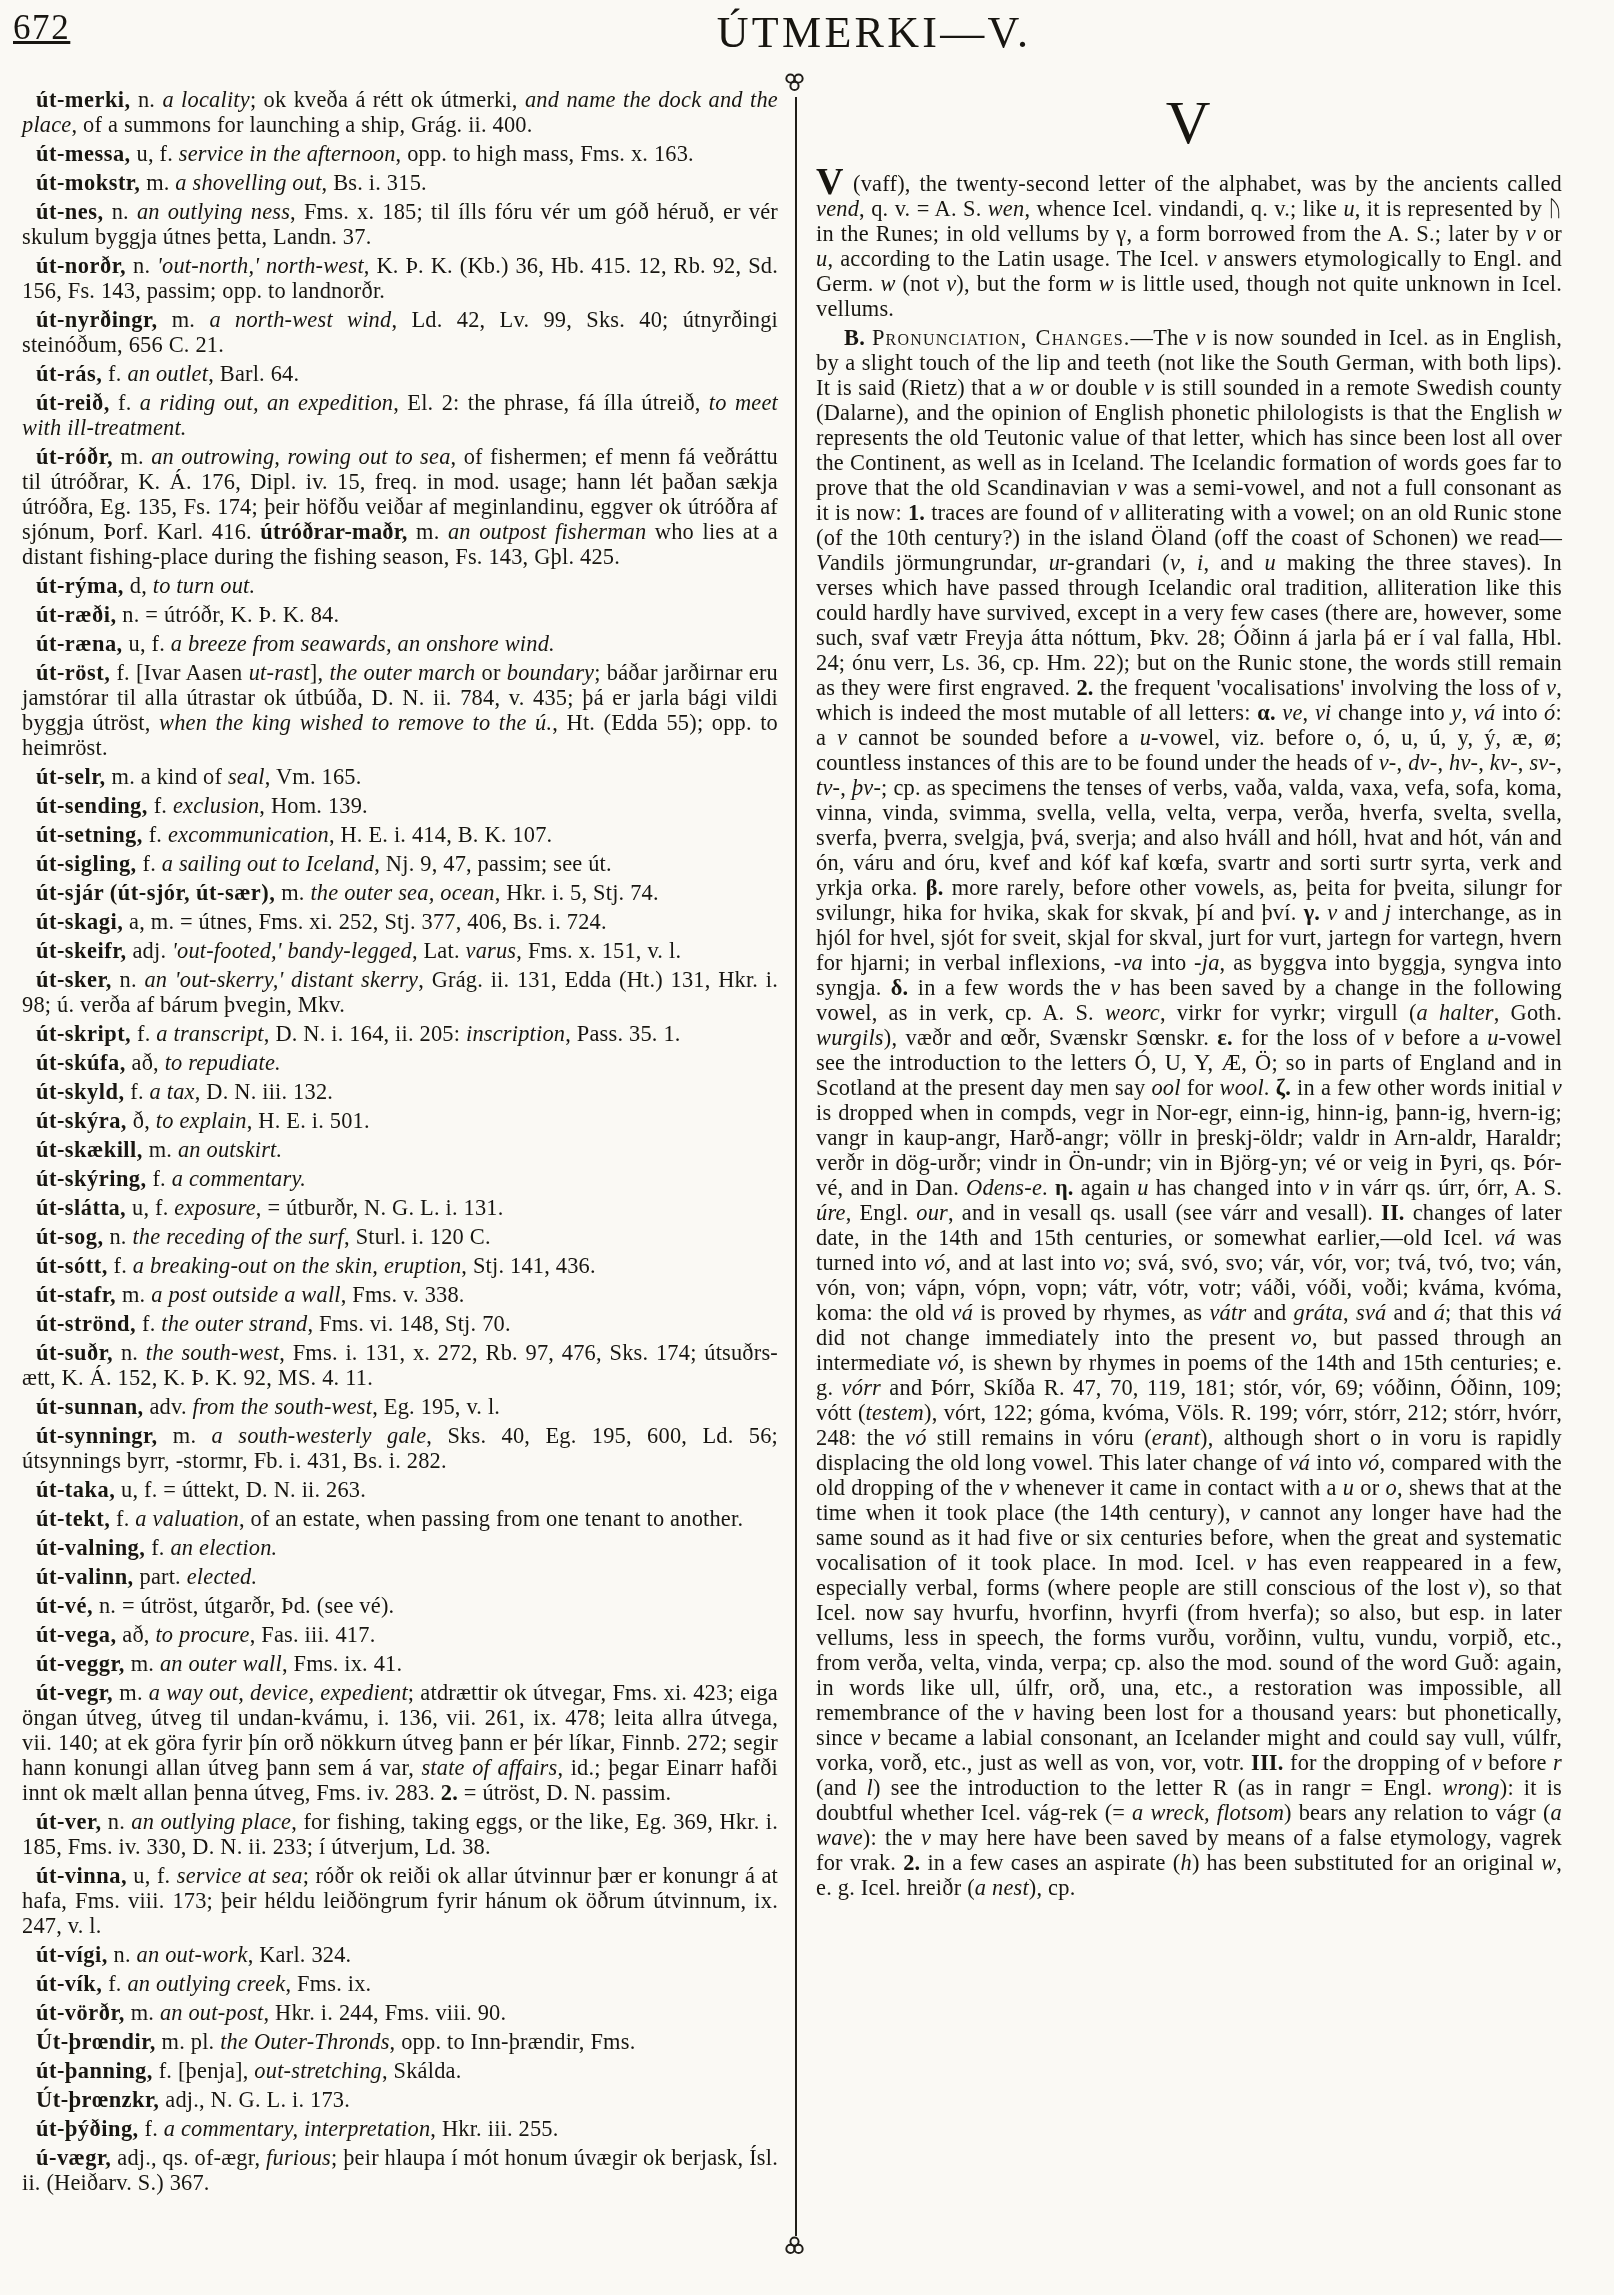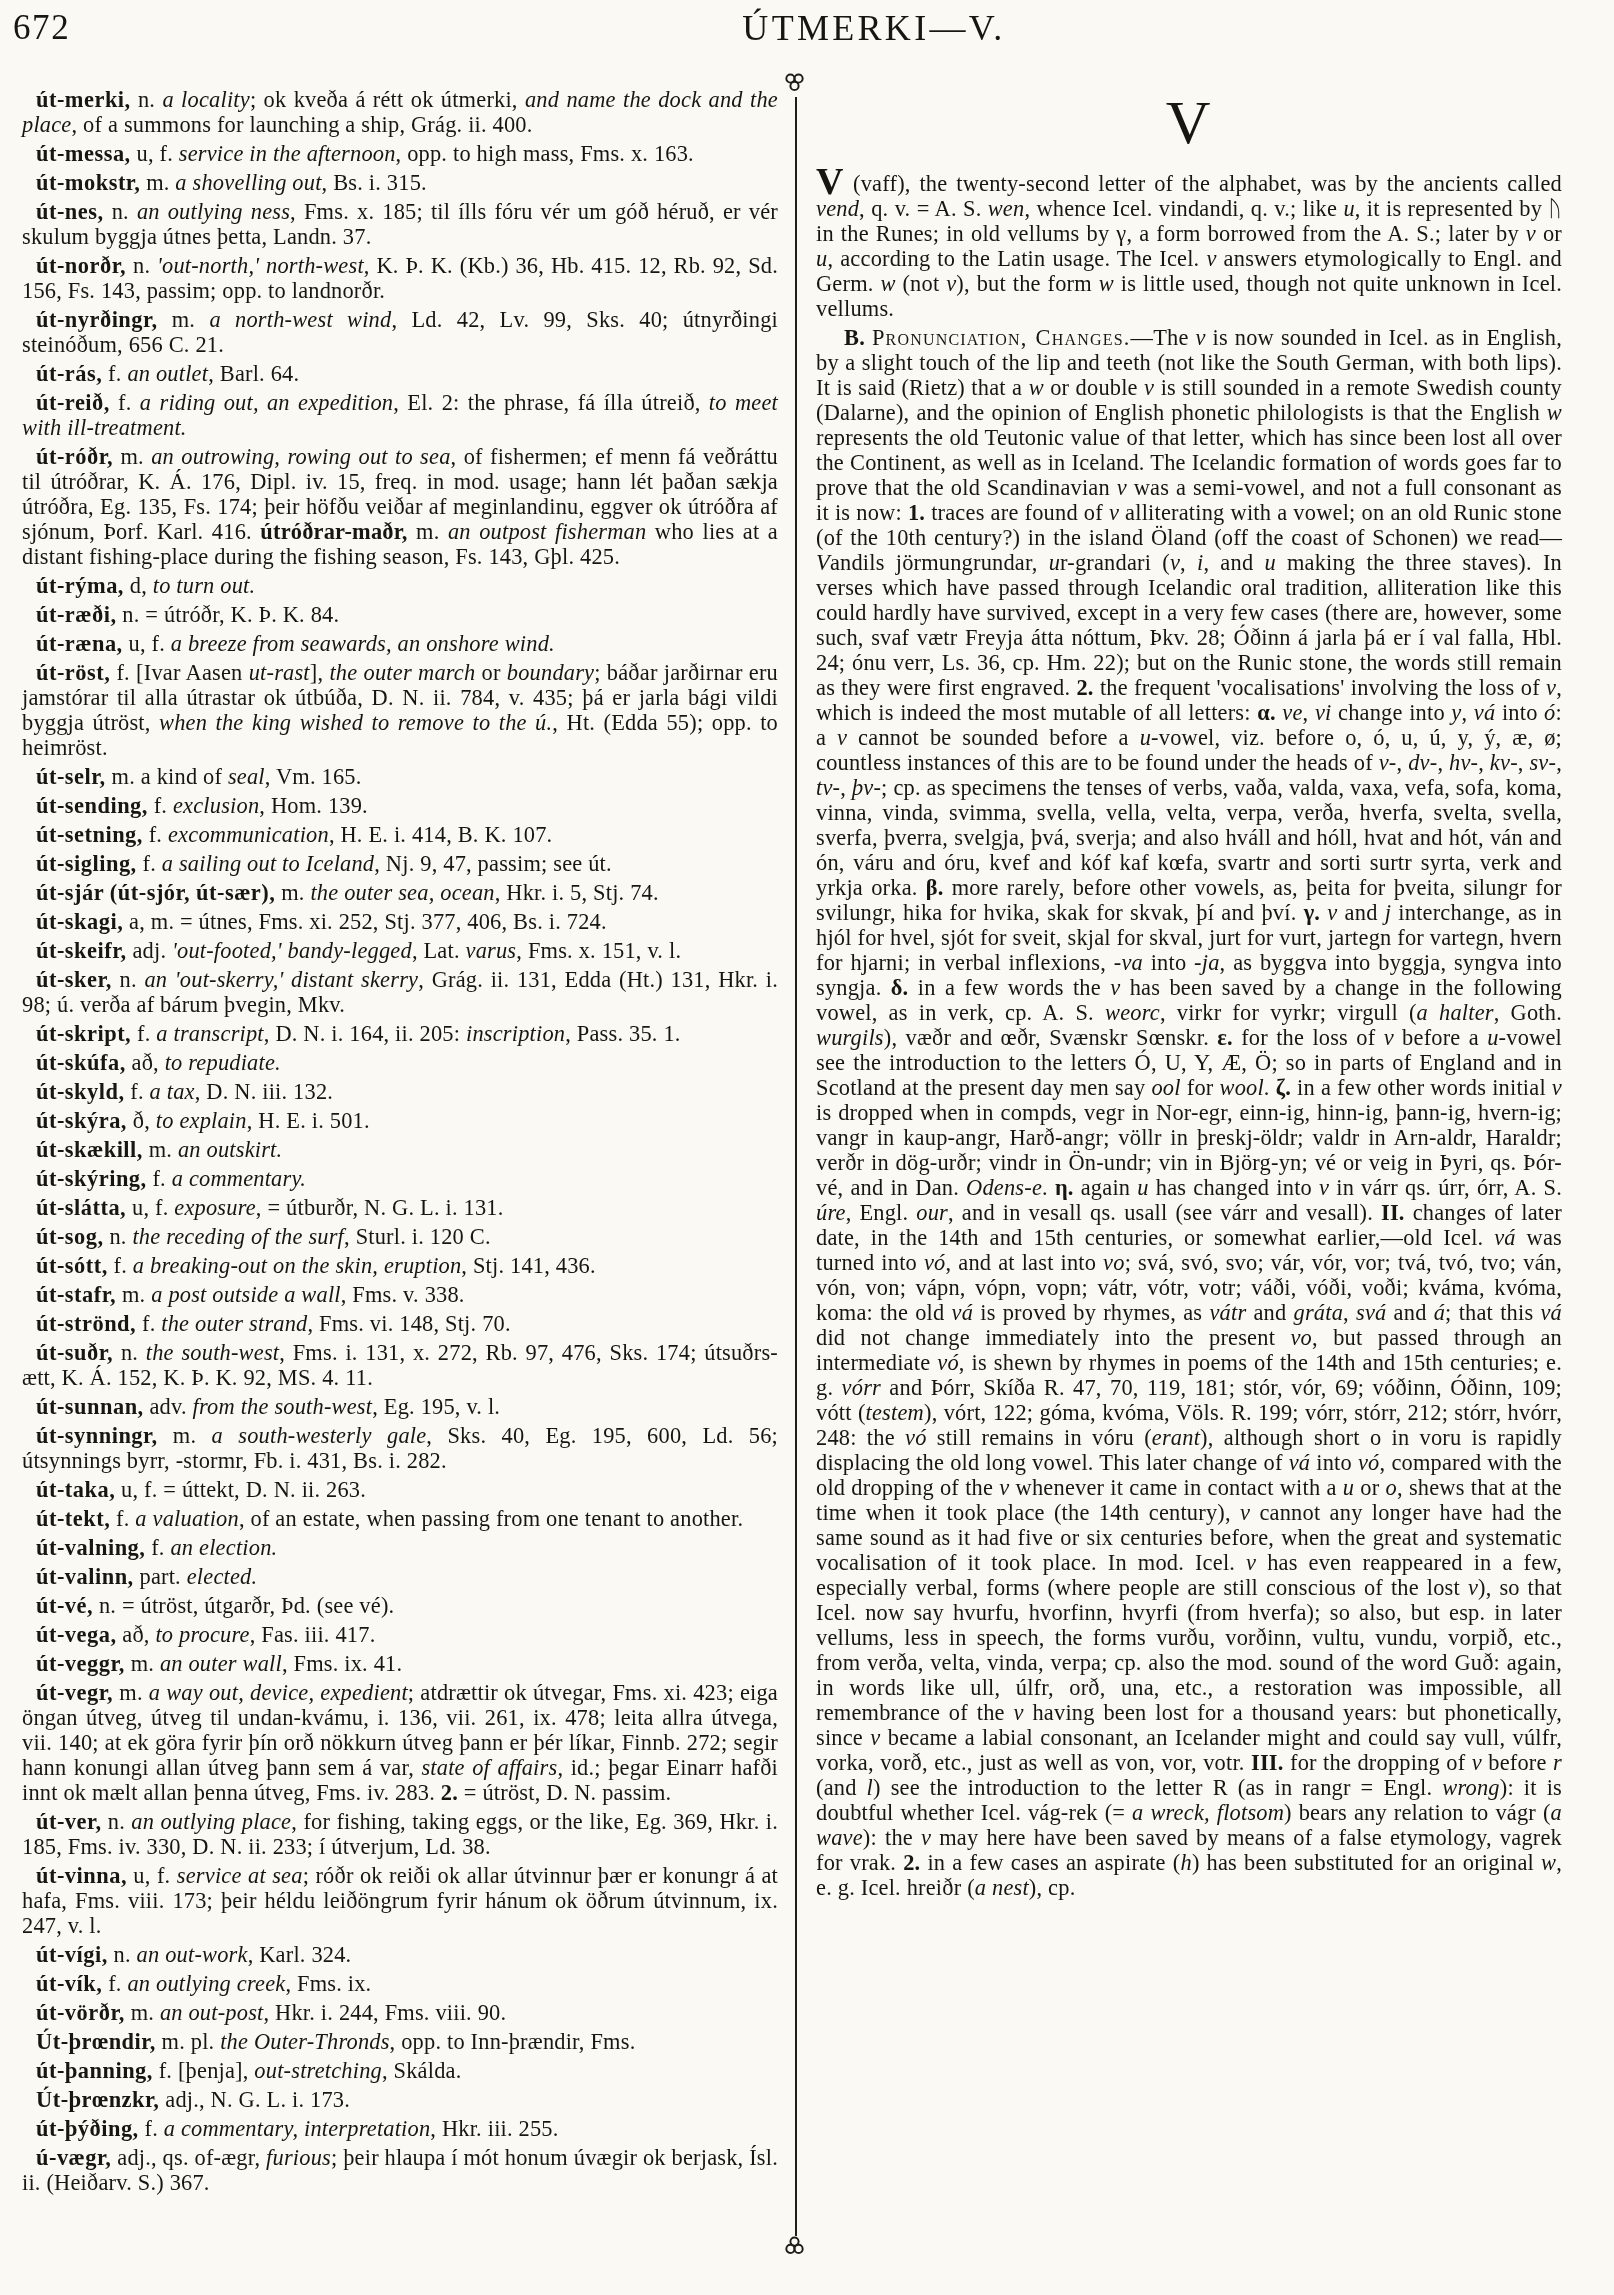--- a/index.html
+++ b/index.html
@@ -4,25 +4,25 @@
 <style>
   html,body{margin:0;padding:0;}
   body{
     width:1614px;height:2295px;position:relative;overflow:hidden;
     background:#faf9f4;color:#181611;
     font-family:"Liberation Serif","DejaVu Serif","DejaVu Sans",serif;
   }
   .page{position:absolute;inset:0;}
   .page-number{
     position:absolute;left:13px;top:8.2px;
-    font-size:35px;letter-spacing:1.6px;font-weight:normal;
+    font-size:35px;letter-spacing:1.6px;font-weight:normal;text-decoration:underline;
   }
   .running-title{
     position:absolute;top:6.5px;left:874px;transform:translateX(-50%);
-    font-size:36px;letter-spacing:3.3px;font-weight:normal;white-space:nowrap;
+    font-size:44px;letter-spacing:3.3px;font-weight:normal;white-space:nowrap;
   }
   .col{position:absolute;}
   .col p{
     margin:4px;font-size:22.4px;line-height:25px;text-align:justify;
     letter-spacing:0.2px;
   }
   .col-left{left:18px;top:83px;width:764px;}
   .col-right{left:812px;top:70px;width:754px;}
   .entry{text-indent:14px;}
   .hw{font-weight:bold;letter-spacing:0.5px;}

